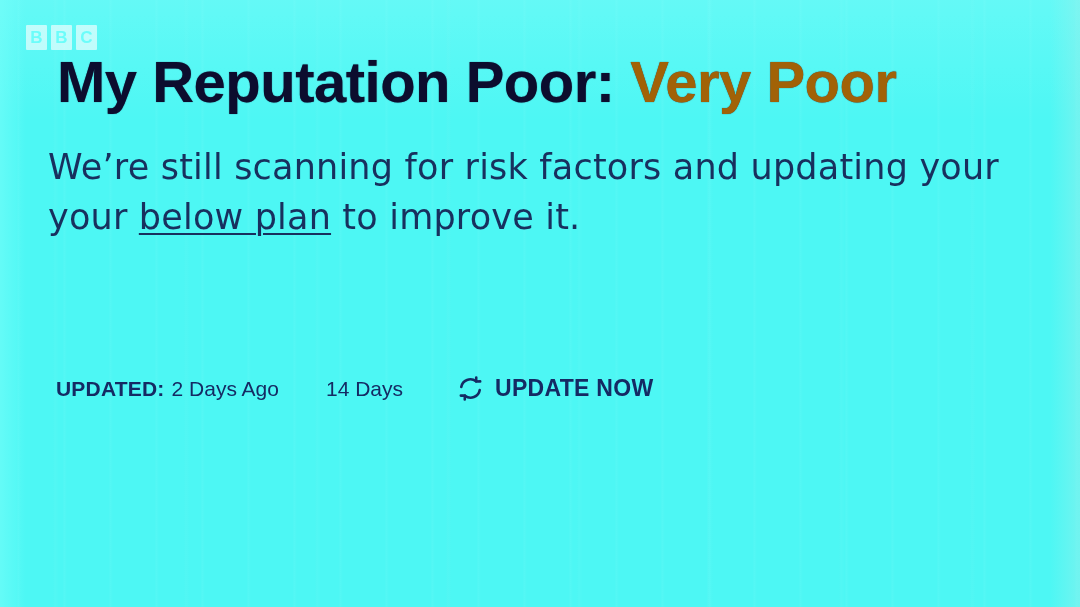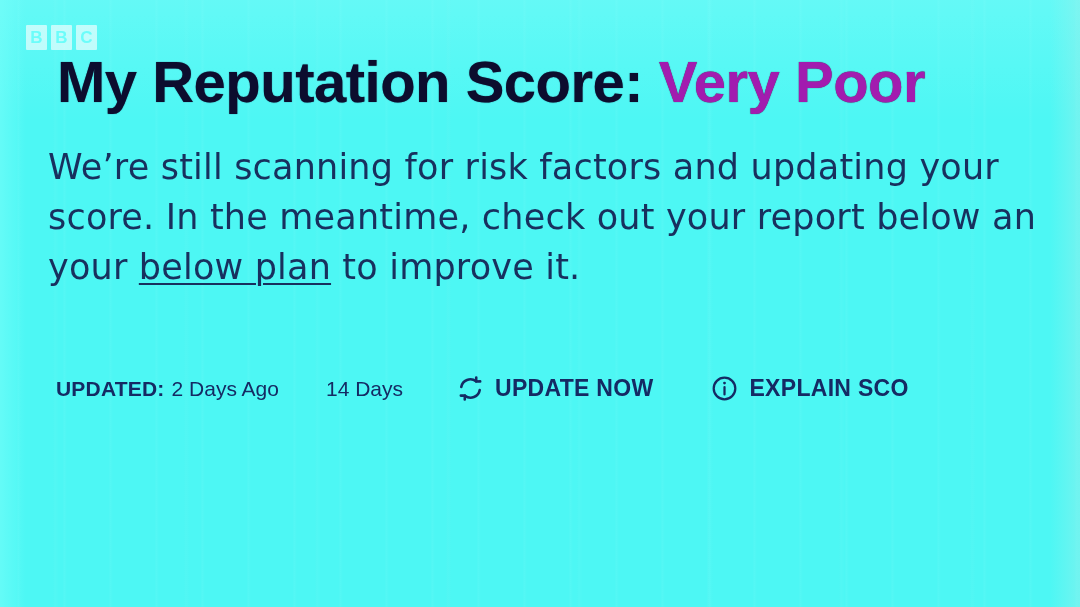--- a/index.html
+++ b/index.html
@@ -84,21 +84,21 @@
     font-weight:700;
     font-size:58px;
     line-height:60px;
     letter-spacing:-0.5px;
     white-space:nowrap;
     color:#0c0d2e;
     text-shadow:0 0 1px rgba(12,13,46,.7);
     z-index:4;
   }
   #headline .score-value {
-    color:#a21caf;
+    color:#a16207;
     text-shadow:0 0 1px rgba(40,5,25,.8);
   }
 
   
   #body-copy {
     position:absolute; left:48px; top:142px;
     width:1024px;
     font-family:"DejaVu Sans","Liberation Sans", sans-serif;
     font-weight:400;
     font-size:35px;
@@ -170,25 +170,24 @@
   <div class="tint-top"></div>
   <div class="vignette-left"></div>
   <div class="vignette-right"></div>
 
   <div id="bbc-logo">
     <span class="blk">B</span>
     <span class="blk">B</span>
     <span class="blk">C</span>
   </div>
 
-  <h1 id="headline"><span>My Reputation Score: </span><span class="score-value">Very Poor</span></h1>
+  <h1 id="headline"><span>My Reputation Poor: </span><span class="score-value">Very Poor</span></h1>
 
   <div id="body-copy">
     <span class="ln">We’re still scanning for risk factors and updating your</span>
-    <span class="ln">score. In the meantime, check out your report below an</span>
     <span class="ln"><span>your </span><a class="action-link">below plan</a><span> to improve it.</span></span>
   </div>
 
   <div id="meta-row">
 
     <div class="meta-item">
       <span class="meta-label">UPDATED:</span>
       <span class="meta-value">2 Days Ago</span>
     </div>
 
@@ -207,26 +206,16 @@
           <path d="M3.8 10.7a8.2 8.2 0 0 1 13.1-5.1"></path>
           <path d="M17.1 2.2 17 5.8l3.6-.1" fill="none"></path>
           <path d="M6.9 21.8 7 18.2l-3.6.1" fill="none"></path>
         </svg>
       </span>
       <span class="btn-label">UPDATE NOW</span>
     </button>
 
     <div class="gap-c"></div>
 
-    <button class="action-btn">
-      <span class="icon-wrap">
-        <svg viewBox="0 0 24 24" fill="none" stroke="#152a63" stroke-width="2" stroke-linecap="round" stroke-linejoin="round">
-          <circle cx="12" cy="12" r="9.6"></circle>
-          <circle cx="12" cy="7.2" r="1.25" fill="#152a63" stroke="none"></circle>
-          <path d="M12 10.7v6.6"></path>
-        </svg>
-      </span>
-      <span class="btn-label">EXPLAIN SCO</span>
-    </button>
 
   </div>
 
 </div>
 
 </body></html>

